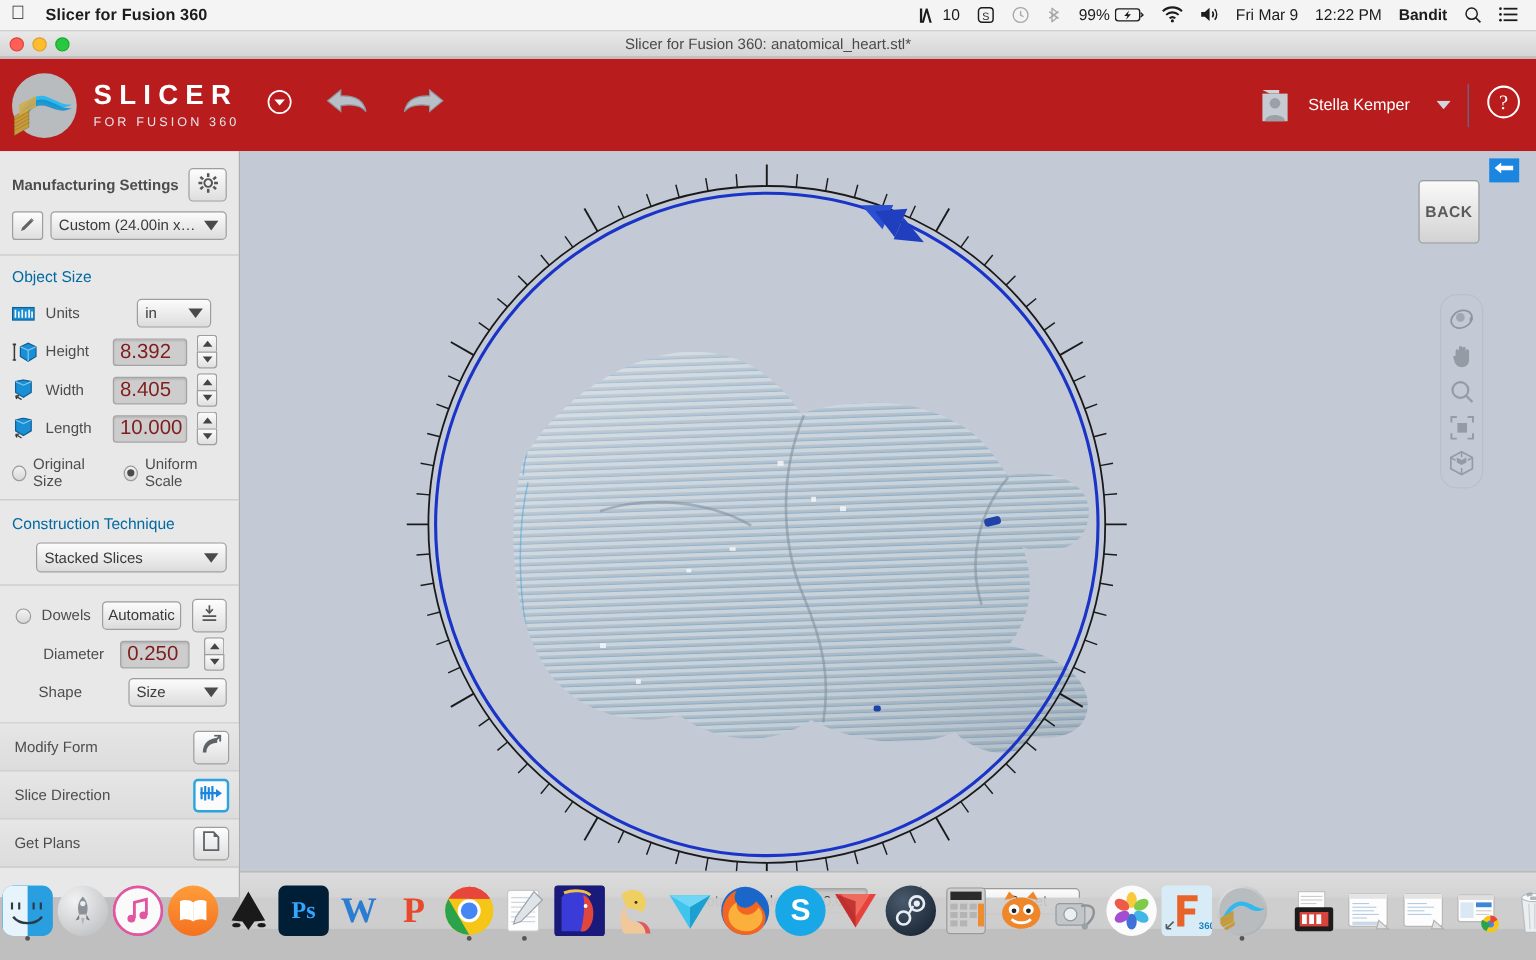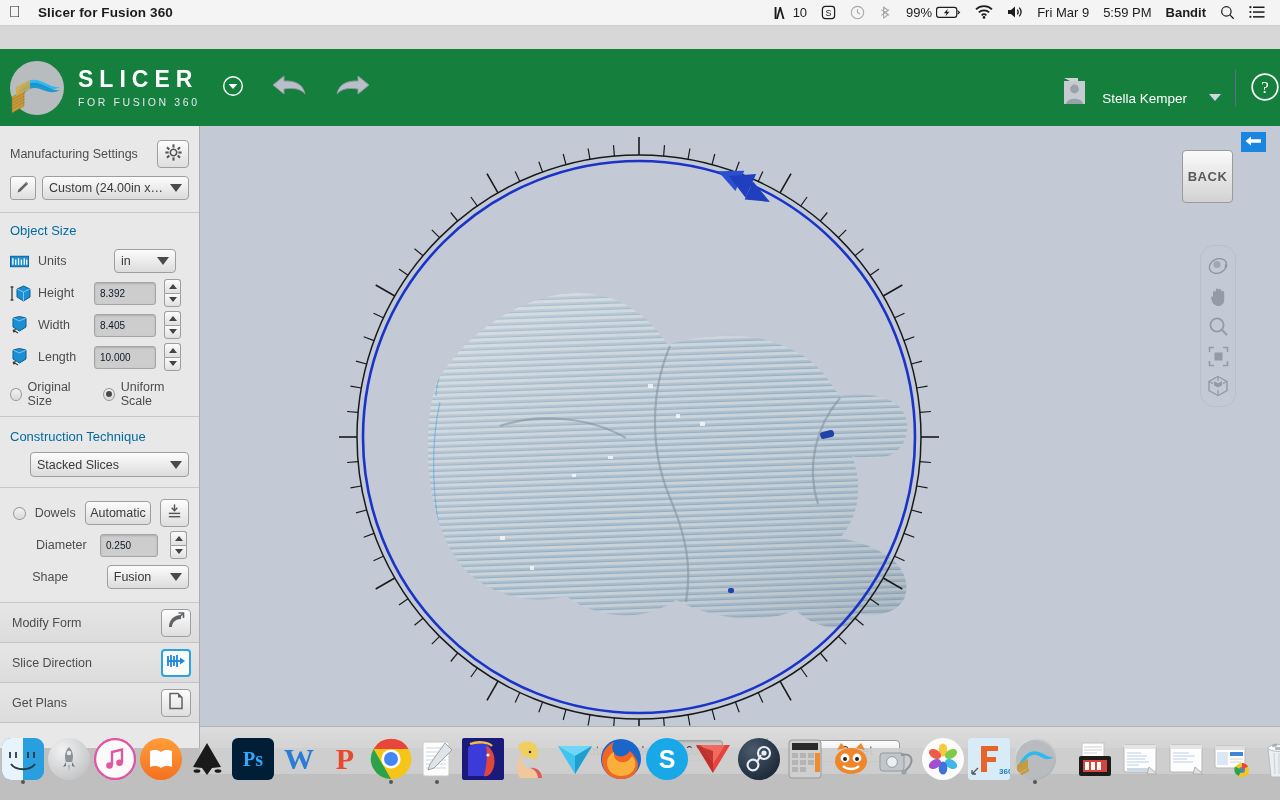--- a/index.html
+++ b/index.html
@@ -41,48 +41,48 @@
   #title-text { font-size: 12.5px; color: #4a4a4a; }
   .traffic { position: absolute; left: 8px; top: 5px; display: flex; gap: 7px; }
   .tl { width: 12px; height: 12px; border-radius: 50%; display: block; }
   .tl.r { background: #ff5f57; border: .5px solid #e0443e; }
   .tl.y { background: #ffbd2e; border: .5px solid #dea123; }
   .tl.g { background: #28c840; border: .5px solid #1aab29; }
 
   
   #appheader {
     position: absolute; top: 23px; left: 0; width: 1280px; height: 77px;
-    background: #15803d;
+    background: #b91c1c;
     display: flex; align-items: center;
   }
   #logo-wrap { display: flex; align-items: center; padding-left: 6px; }
   #logo-mark { width: 62px; height: 62px; position: relative; }
   #logo-text { margin-left: 10px; color: #ffffff; }
   #logo-title { font-size: 23px; letter-spacing: 6px; font-weight: bold; line-height: 1; }
   #logo-sub { font-size: 10.5px; letter-spacing: 2.6px; margin-top: 5px; color: #e3e8ef; }
   .hdr-btn { margin-left: 22px; cursor: pointer; display: flex; align-items: center; }
   .hdr-arrow { margin-left: 26px; cursor: pointer; }
-  #hdr-right { margin-left: auto; display: flex; align-items: flex-end; padding-right: 0; }
+  #hdr-right { margin-left: auto; display: flex; align-items: center; padding-right: 12px; }
   #avatar { width: 30px; height: 30px; position: relative; }
   #username { color: #fff; font-size: 13.5px; margin-left: 12px; }
   #user-caret { margin-left: 22px; }
   #hdr-divider { width: 1px; height: 36px; background: #5a7292; margin: 0 14px 0 14px; }
   #help-btn { cursor: pointer; }
 
   
   #sidebar {
     position: absolute; top: 100px; left: 0; width: 200px; height: 622px;
     background: #e8e8e8;
     border-right: 1px solid #aeaeae;
     font-size: 12.5px; color: #4d4d4d;
   }
   .sb-section { border-bottom: 1px solid #c8c8c8; }
   .sb-pad { padding: 8px 10px 12px 10px; }
   .sb-row { display: flex; align-items: center; margin-bottom: 8px; }
-  .sb-title { font-size: 12.5px; color: #4d4d4d; }
+  .sb-title { font-size: 12.5px; color: #4d4d4d; font-weight: bold; }
   .gearbtn {
     width: 32px; height: 28px; border: 1px solid #9e9e9e; border-radius: 4px;
     background: linear-gradient(#fdfdfd, #dedede);
     display: flex; align-items: center; justify-content: center; cursor: pointer;
   }
   .penbtn {
     width: 26px; height: 24px; border: 1px solid #9e9e9e; border-radius: 3px;
     background: linear-gradient(#fdfdfd, #dedede);
     display: flex; align-items: center; justify-content: center; cursor: pointer;
   }
@@ -94,21 +94,21 @@
   }
   .dropdown .dd-label { flex: 1; overflow: hidden; text-overflow: ellipsis; }
   .caret { width: 0; height: 0; border-left: 6px solid transparent; border-right: 6px solid transparent;
            border-top: 8px solid #4a4a4a; margin-left: 6px; }
   .sec-title { font-size: 13px; color: #0369a1; margin-bottom: 8px; }
   .field-row { display: flex; align-items: center; height: 30px; margin-bottom: 2px; }
   .field-icon { width: 28px; display: flex; align-items: center; }
   .field-label { width: 56px; font-size: 12.5px; color: #4d4d4d; }
   .textinput {
     width: 62px; height: 23px; border: 1px solid #a5a5a5; border-radius: 3px;
-    background: #cdcdcd; color: #0f172a; font-size: 10px;
+    background: #cdcdcd; color: #7f1d1d; font-size: 17px;
     display: flex; align-items: center; padding: 0 5px;
     box-shadow: inset 0 1px 2px rgba(0,0,0,.15);
   }
   .spinner { margin-left: 8px; width: 17px; height: 28px; display: flex; flex-direction: column; }
   .spin-half {
     flex: 1; border: 1px solid #9e9e9e; background: linear-gradient(#fbfbfb, #e0e0e0);
     display: flex; align-items: center; justify-content: center; cursor: pointer;
   }
   .spin-half:first-child { border-radius: 3px 3px 0 0; border-bottom: none; }
   .spin-half:last-child { border-radius: 0 0 3px 3px; }
@@ -273,21 +273,21 @@
       <div class="mb-item">
         <span class="mb-icon">
           <svg width="16" height="14" viewBox="0 0 16 14">
               <path d="M1 5 L4 5 L8 1.5 L8 12.5 L4 9 L1 9 Z" fill="#1c1c1c"></path>
               <path d="M10.3 4.6 A4 4 0 0 1 10.3 9.4" fill="none" stroke="#1c1c1c" stroke-width="1.3"></path>
               <path d="M12.3 2.6 A7 7 0 0 1 12.3 11.4" fill="none" stroke="#1c1c1c" stroke-width="1.3"></path>
             </svg>
         </span>
       </div>
       <div class="mb-item">Fri Mar 9</div>
-      <div class="mb-item">5:59 PM</div>
+      <div class="mb-item">12:22 PM</div>
       <div class="mb-item" style="font-weight:600">Bandit</div>
       <div class="mb-item">
         <span class="mb-icon">
           <svg width="15" height="15" viewBox="0 0 16 16">
               <circle cx="6.8" cy="6.8" r="5" fill="none" stroke="#1c1c1c" stroke-width="1.3"></circle>
               <path d="M10.5 10.5 L14.6 14.6" stroke="#1c1c1c" stroke-width="1.4"></path>
             </svg>
         </span>
       </div>
       <div class="mb-item">
@@ -302,20 +302,28 @@
                 <rect x="4" y="11.1" width="11.5" height="1.5"></rect>
               </g>
             </svg>
         </span>
       </div>
     </div>
   </div>
 
   <div id="window">
 
+    <div id="titlebar">
+      <div class="traffic">
+        <span class="tl r"></span>
+        <span class="tl y"></span>
+        <span class="tl g"></span>
+      </div>
+      <div id="title-text">Slicer for Fusion 360: anatomical_heart.stl*</div>
+    </div>
 
     <div id="appheader">
       <div id="logo-wrap">
         <div id="logo-mark">
           <svg width="62" height="62" viewBox="0 0 62 62">
             <circle cx="31" cy="31" r="27" fill="#b9bcbe"></circle>
             <g>
               <path d="M8 44 C14 26 24 20 34 24 C42 27 47 31 54 30 C47 34 42 32 34 29 C24 25 16 32 11 46 Z" fill="#2fb9ef"></path>
               <path d="M8 47 C14 29 24 23 34 27 C42 30 47 34 54 33 C47 37 42 35 34 32 C24 28 16 35 11 49 Z" fill="#0d8fd0" opacity=".85"></path>
             </g>
@@ -565,21 +573,21 @@
                 </span>
               <span class="spin-half">
                   <i class="tri-dn"></i>
                 </span>
             </span>
           </div>
           <div class="field-row" style="margin-bottom:0">
             <span style="width:26px"></span>
             <span style="width:64px">Shape</span>
             <span class="dropdown" style="width:94px">
-              <span class="dd-label">Fusion</span>
+              <span class="dd-label">Size</span>
               <span class="caret"></span>
             </span>
           </div>
         </div>
       </div>
 
       <div class="navitem">
         <span class="nv-label">Modify Form</span>
         <span class="navbtn">
           <span>

